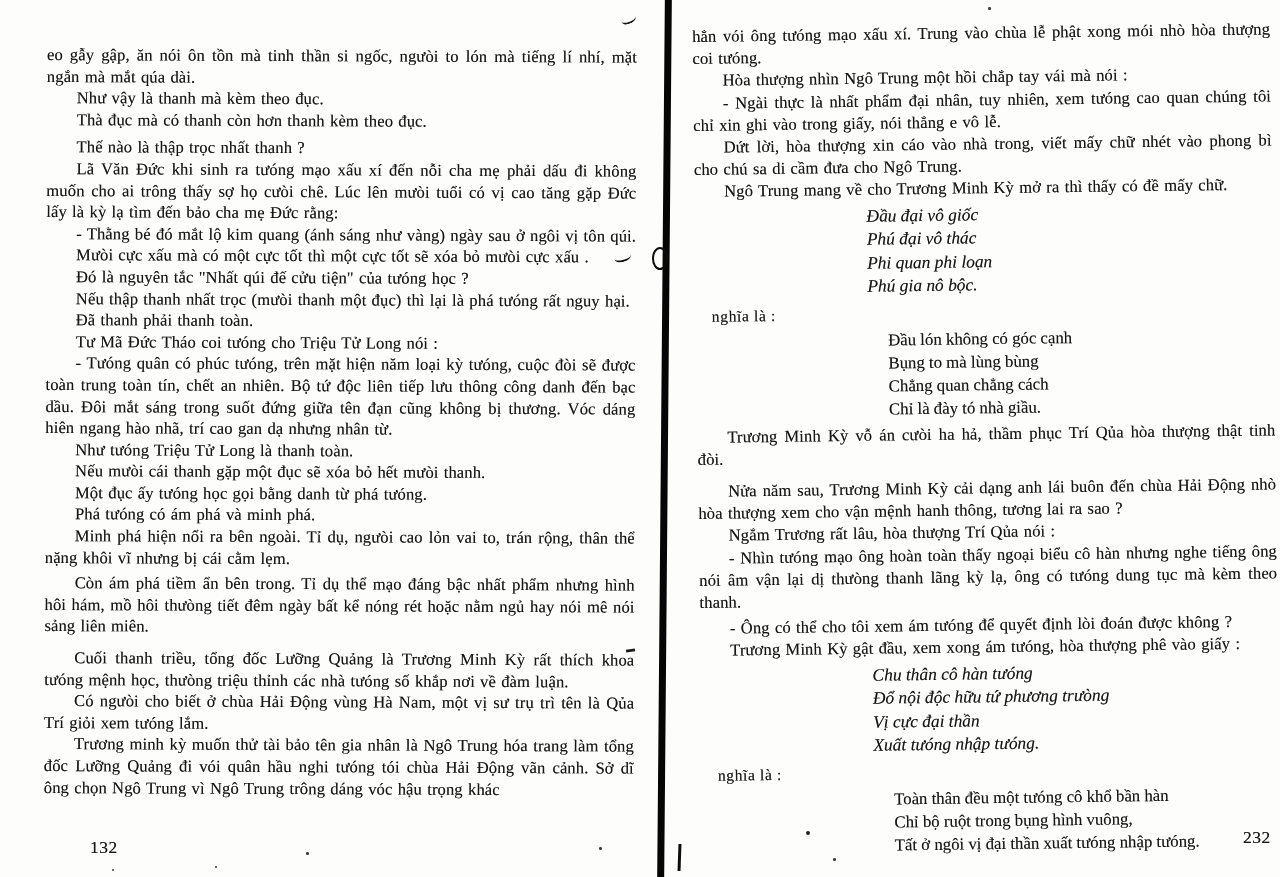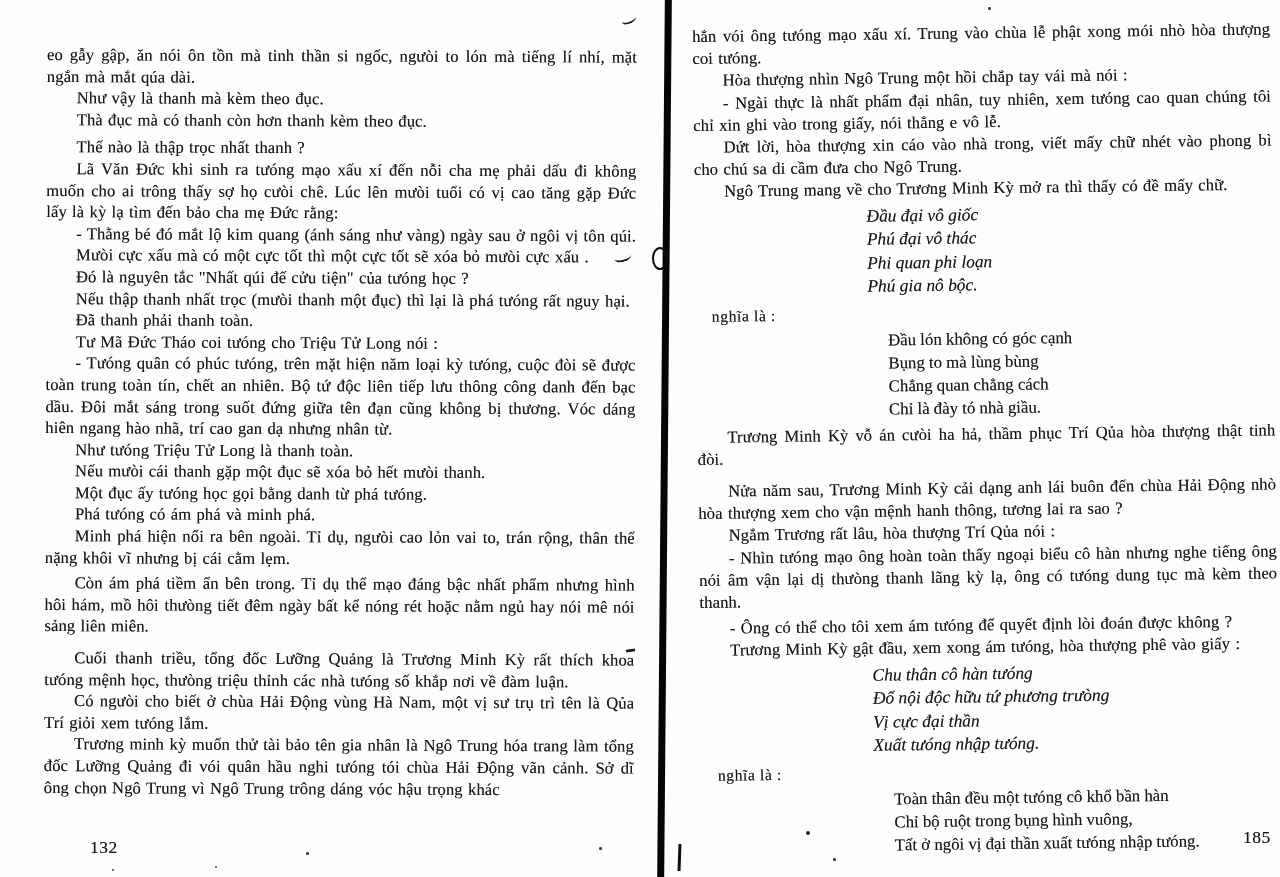--- a/index.html
+++ b/index.html
@@ -134,13 +134,13 @@
   <div class="nghia">nghĩa là :</div>
 
   <div class="trans">
     <div>Toàn thân đều một tưóng cô khổ bần hàn</div>
     <div>Chỉ bộ ruột trong bụng hình vuông,</div>
     <div>Tất ở ngôi vị đại thần xuất tưóng nhập tưóng.</div>
   </div>
 </div>
 
 <div class="pagenum" id="pn-left">132</div>
-<div class="pagenum" id="pn-right">185</div>
+<div class="pagenum" id="pn-right">232</div>
 
 </body></html>

